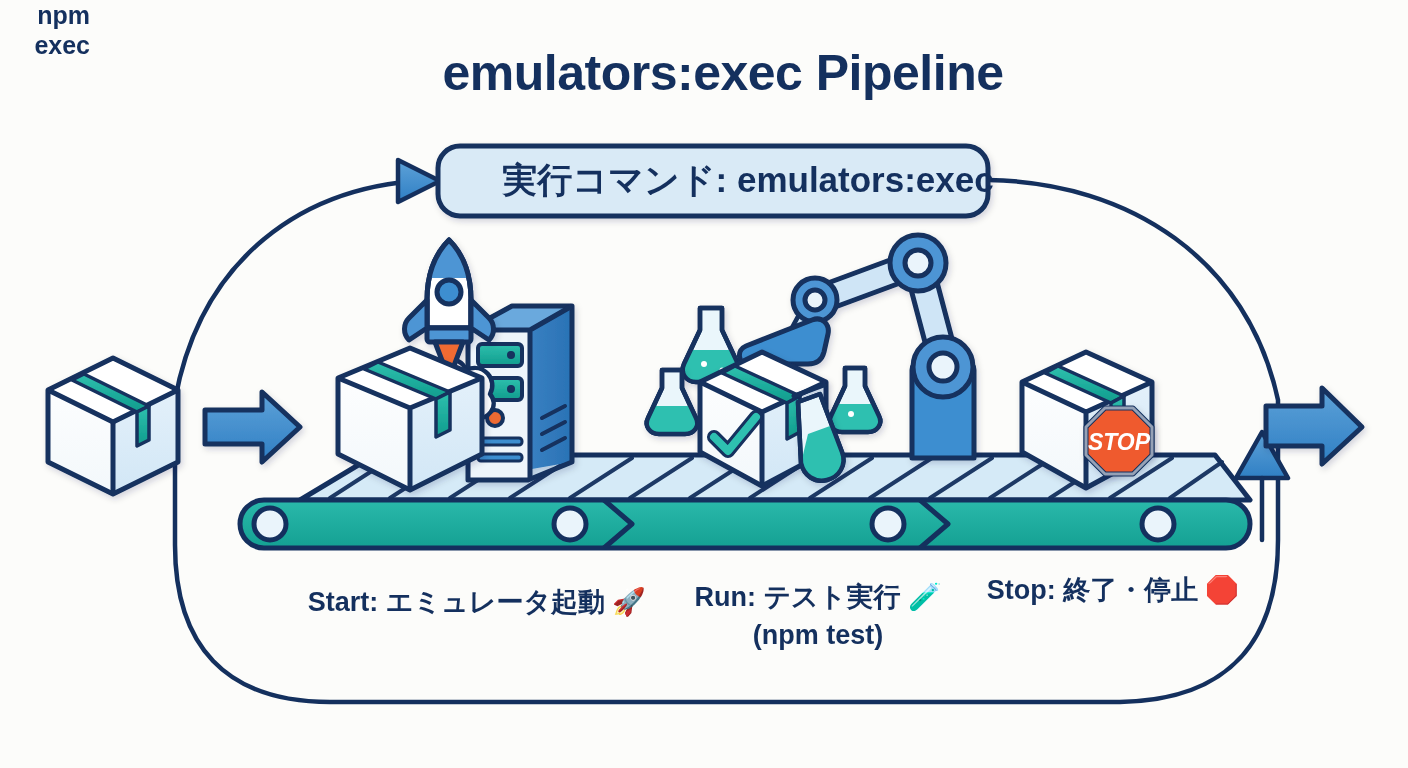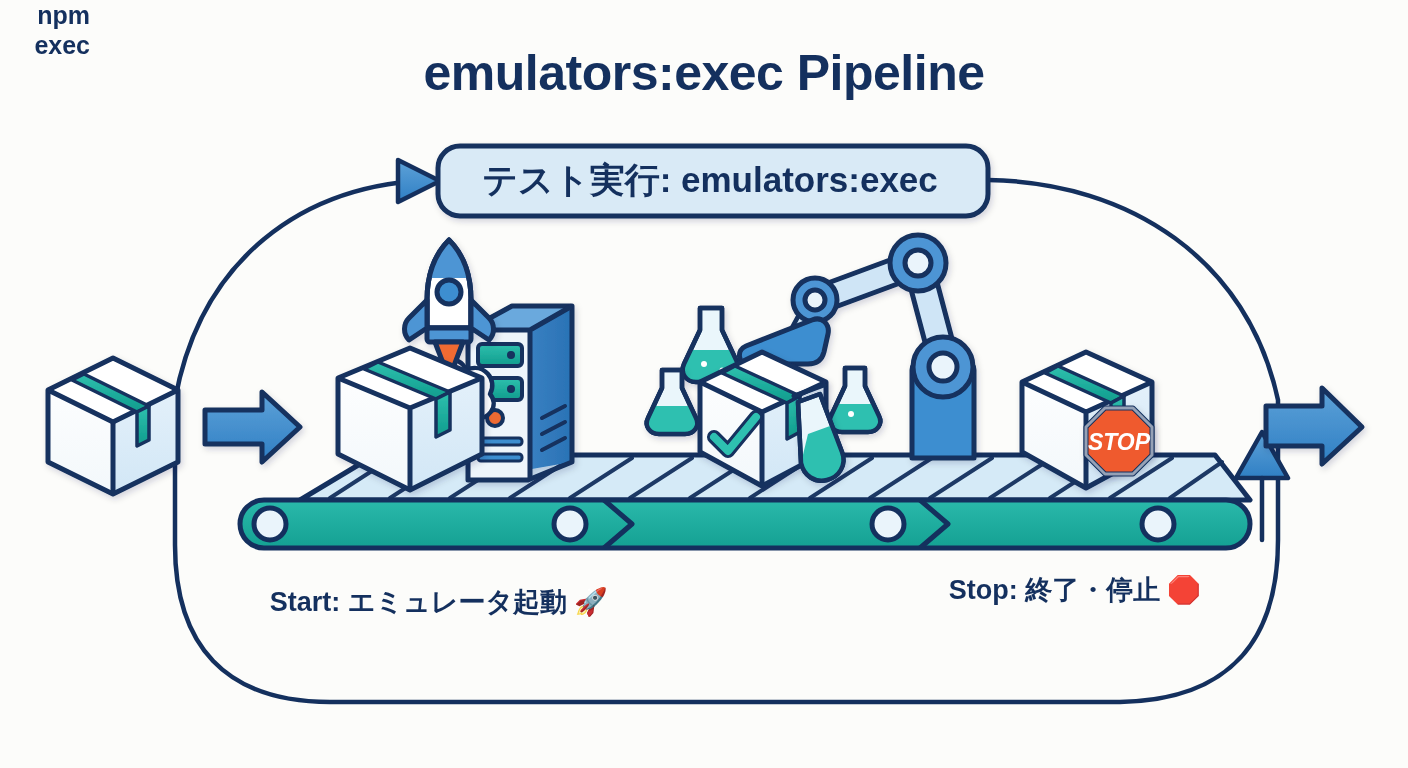--- a/index.html
+++ b/index.html
@@ -19,20 +19,21 @@
     position: absolute;
     inset: 0;
     width: 1408px;
     height: 768px;
   }
   .txt {
     position: absolute;
     color: #12305c;
     white-space: nowrap;
     font-family: "Liberation Sans", sans-serif;
+    padding-left: 38px;
   }
   #page-title {
     left: 0;
     right: 0;
     top: 44px;
     text-align: center;
     font-size: 50px;
     font-weight: bold;
     letter-spacing: -0.5px;
     color: #14305e;
@@ -296,25 +297,29 @@
       </g>
     </g>
 
     <g filter="url(#softShadow)">
       <path d="M 1266 406 L 1322 406 L 1322 388 L 1362 427 L 1322 464 L 1322 446 L 1266 446 Z" fill="url(#gBlueArrow)" stroke="#14305e" stroke-width="5" stroke-linejoin="round"></path>
     </g>
   </svg>
 
   <div class="txt" id="page-title">emulators:exec Pipeline</div>
 
-  <div class="txt" id="command-pill-label">テスト実行: emulators:exec</div>
+  <div class="txt" id="command-pill-label">実行コマンド: emulators:exec</div>
 
   <div id="npm-test-label">
     <span>npm</span><br>
     <span>exec</span>
   </div>
 
   <div class="txt stage-caption" id="caption-start">Start: エミュレータ起動 🚀</div>
 
+  <div class="txt stage-caption" id="caption-run">
+    <span>Run: テスト実行 🧪</span><br>
+    <span>(npm test)</span>
+  </div>
 
   <div class="txt stage-caption" id="caption-stop">Stop: 終了・停止 🛑</div>
 
 </div>
 
 </body></html>

